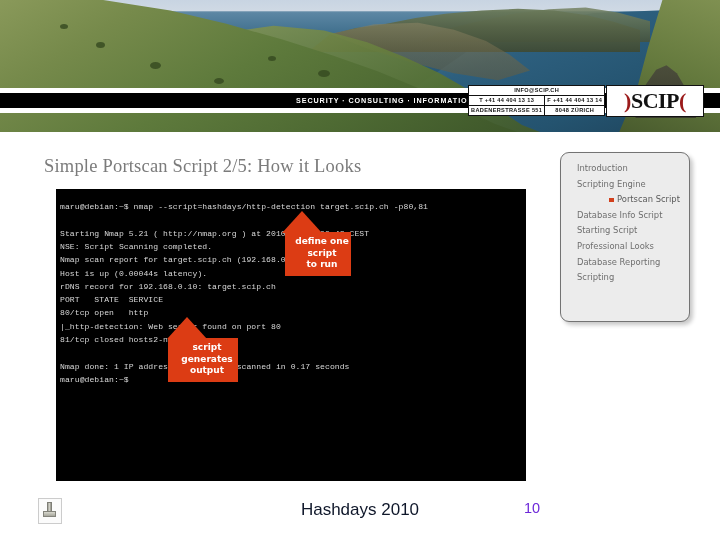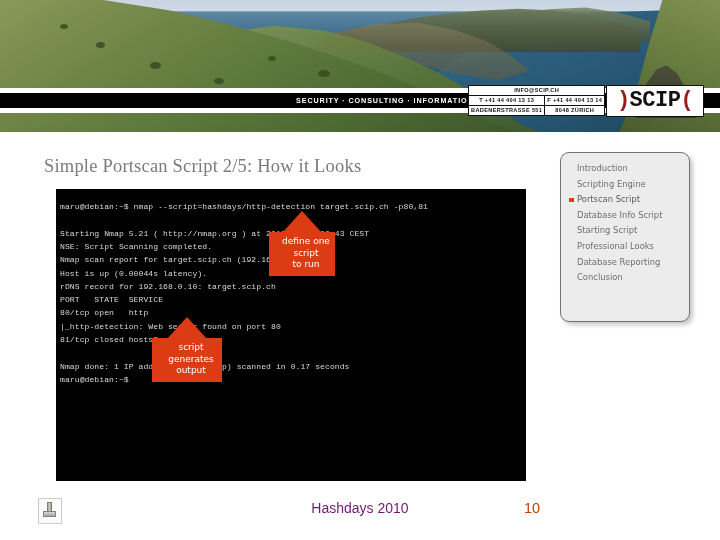--- a/index.html
+++ b/index.html
@@ -168,21 +168,21 @@
     border: 1px solid #111;
     display: flex;
     align-items: center;
     justify-content: center;
   }
   .logo-text {
     font-size: 22px;
     font-weight: bold;
     letter-spacing: -.5px;
     color: #111;
-    font-family: Liberation Mono, monospace;
+    font-family: Liberation Serif, serif;
     line-height: 1;
   }
   .logo-text .paren { color: #9b1b1b; }
 
   
   .slide-title {
     position: absolute;
     left: 44px; top: 156px;
     font-size: 18.5px;
     color: #7b7b7b;
@@ -209,21 +209,21 @@
   .sb-item {
     position: relative;
     height: 15.6px;
     line-height: 15.6px;
     font-size: 8.4px;
     color: #6e6e6e;
     padding-left: 8px;
     white-space: nowrap;
     font-family: "DejaVu Sans", sans-serif;
   }
-  .sb-item.current { color: #5a5a5a; }
+  .sb-item.current { color: #5a5a5a; margin-left: 40px; }
   .sb-bullet {
     position: absolute;
     left: 0; top: 5.6px;
     width: 4.6px; height: 4.6px;
     background: #d2401c;
   }
 
   
   .terminal {
     position: absolute;
@@ -258,25 +258,26 @@
     left: 50%;
     transform: translateX(-50%);
     top: 0;
     width: 0; height: 0;
     border-left: 20px solid transparent;
     border-right: 20px solid transparent;
     border-bottom: 22px solid #dc3c14;
   }
   .callout .body {
     position: absolute;
-    left: 0; top: 21px;
+    left: 16px; top: 21px;
     width: 100%;
     background: #dc3c14;
     padding: 4px 0 5px 8px;
     box-sizing: border-box;
+    font-weight: bold;
   }
   .callout-define {
     left: 269px; top: 211px;
     width: 66px; height: 66px;
   }
   .callout-output {
     left: 152px; top: 317px;
     width: 70px; height: 68px;
   }
 
@@ -303,31 +304,31 @@
     width: 13px; height: 6px;
     background: linear-gradient(to bottom, #d8d8ce 0%, #a6a69c 100%);
     border: 1px solid #83837b;
     box-sizing: border-box;
   }
   .footer-center {
     position: absolute;
     left: 0; top: 500px;
     width: 720px;
     text-align: center;
-    font-size: 14px;
-    color: #701a75;
+    font-size: 17px;
+    color: #0f172a;
     font-family: "Liberation Sans", sans-serif;
   }
   .footer-page {
     position: absolute;
     left: 508px; top: 500px;
     width: 48px;
     text-align: center;
     font-size: 14.5px;
-    color: #c2410c;
+    color: #6d28d9;
     font-family: "Liberation Sans", sans-serif;
   }
 </style>
 </head>
 <body>
 
 <div class="header">
   <div class="hero-photo"></div>
   <div class="sea"></div>
   <div class="headland-far2"></div>
@@ -392,21 +393,21 @@
     <div class="sb-item">
       <span>Starting Script</span>
     </div>
     <div class="sb-item">
       <span>Professional Looks</span>
     </div>
     <div class="sb-item">
       <span>Database Reporting</span>
     </div>
     <div class="sb-item">
-      <span>Conclusion</span>
+      <span>Scripting</span>
     </div>
   </div>
 </div>
 
 <div class="terminal">
   <pre class="term-text">maru@debian:~$ nmap --script=hashdays/http-detection target.scip.ch -p80,81
 
 Starting Nmap 5.21 ( http://nmap.org ) at 2010-10-29 09:43 CEST
 NSE: Script Scanning completed.
 Nmap scan report for target.scip.ch (192.168.0.10)

